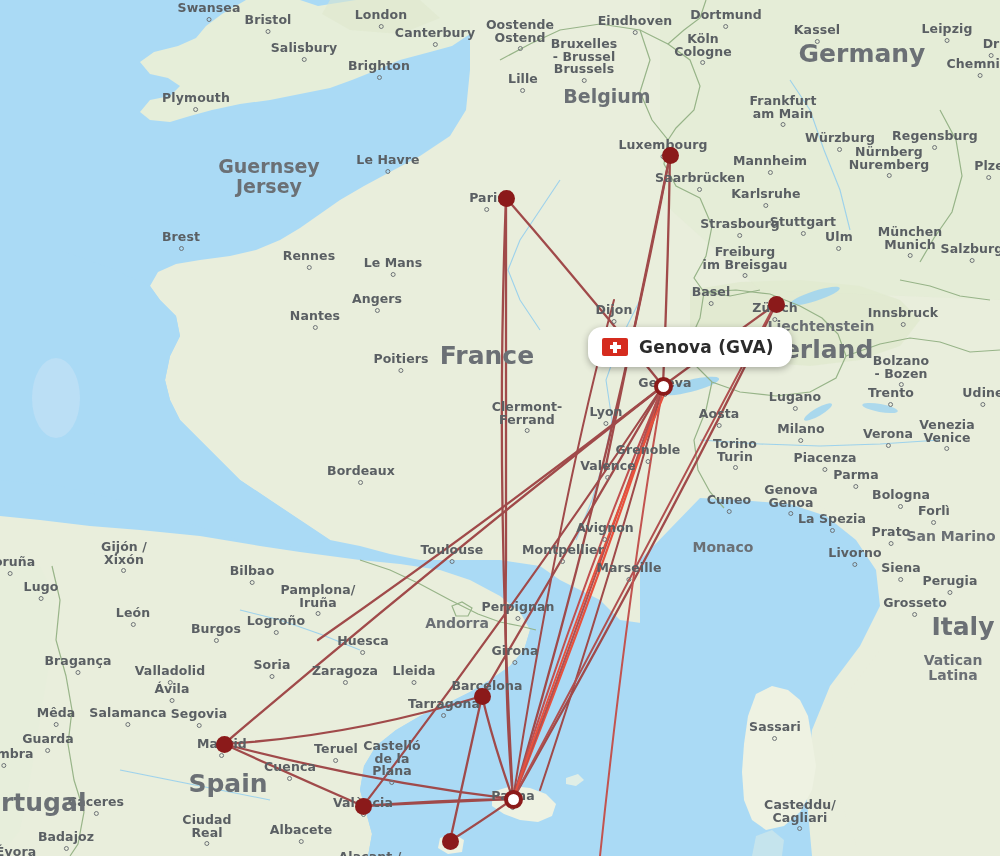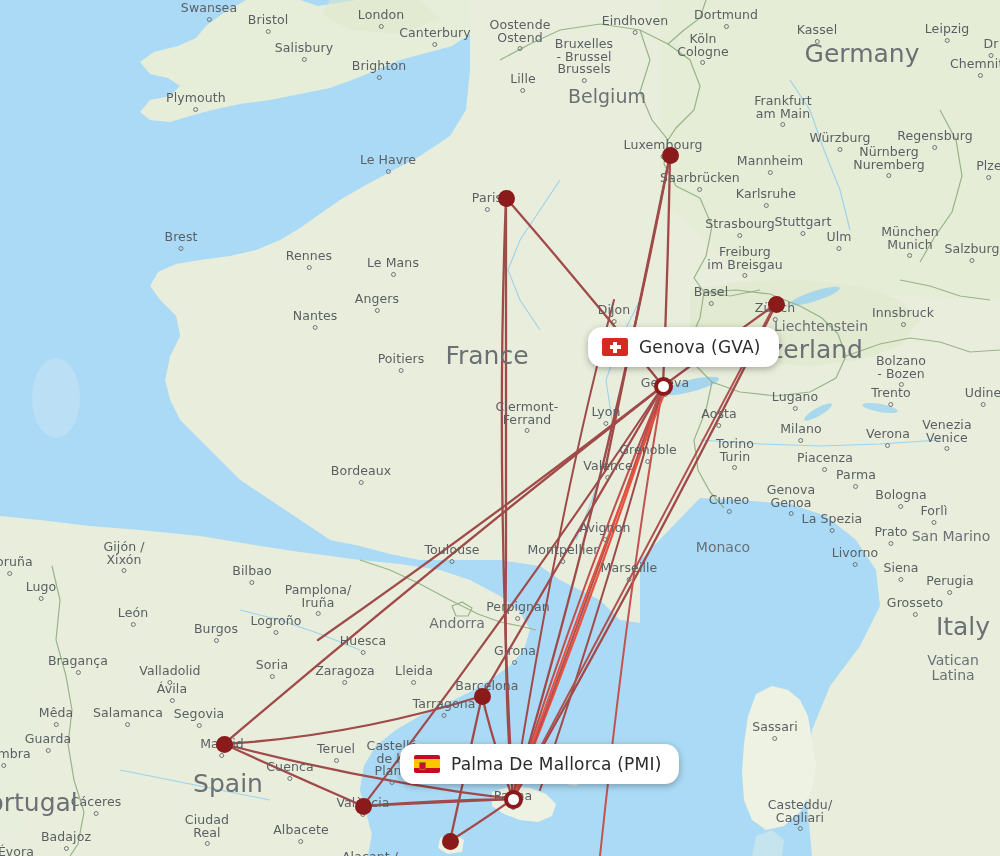--- a/index.html
+++ b/index.html
@@ -7,20 +7,21 @@
     width: 1000px; height: 856px;
     overflow: hidden;
     background: #aadaf5;
     font-family: "DejaVu Sans", "Liberation Sans", sans-serif;
   }
   #map {
     position: relative;
     width: 1000px; height: 856px;
     background: #ffffff;
     overflow: hidden;
+    font-weight: bold;
   }
   #basemap { position:absolute; left:0; top:0; width:1000px; height:856px; }
   #routes  { position:absolute; left:0; top:0; width:1000px; height:856px; }
   #markers { position:absolute; left:0; top:0; width:1000px; height:856px; }
 
   .city {
     position: absolute;
     transform: translate(-50%, 0);
     text-align: center;
     color: #5a5f63;
@@ -389,37 +390,33 @@
       <div class="country big" style="left: 862px; top: 54px;">Germany</div>
       <div class="country mid" style="left: 607px; top: 96px;">Belgium</div>
       <div class="country big" style="left: 487px; top: 356px;">France</div>
       <div class="country big" style="left: 228px; top: 784px;">Spain</div>
       <div class="country big" style="left: 963px; top: 627px;">Italy</div>
       <div class="country big" style="left: 790px; top: 350px;">Switzerland</div>
       <div class="country small" style="left: 457px; top: 623px;">Andorra</div>
       <div class="country small" style="left: 821px; top: 326px;">Liechtenstein</div>
       <div class="country small" style="left: 723px; top: 547px;">Monaco</div>
       <div class="country small" style="left: 951px; top: 536px;">San Marino</div>
+      <div class="country mid" style="left: 269px; top: 176px;">Guernsey
+Jersey</div>
       <div class="country small" style="left: 953px; top: 668px;">Vatican
 Latina</div>
       <div class="country big" style="left: 26px; top: 803px;">Portugal</div>
       <div style="position: absolute; width: 17px; height: 17px; border-radius: 50%; background: rgb(139, 26, 26); left: 497.5px; top: 189.5px;"></div>
       <div style="position: absolute; width: 17px; height: 17px; border-radius: 50%; background: rgb(139, 26, 26); left: 661.5px; top: 146.5px;"></div>
       <div style="position: absolute; width: 17px; height: 17px; border-radius: 50%; background: rgb(139, 26, 26); left: 767.5px; top: 295.5px;"></div>
       <div style="position: absolute; width: 17px; height: 17px; border-radius: 50%; background: rgb(139, 26, 26); left: 215.5px; top: 735.5px;"></div>
       <div style="position: absolute; width: 17px; height: 17px; border-radius: 50%; background: rgb(139, 26, 26); left: 473.5px; top: 687.5px;"></div>
       <div style="position: absolute; width: 17px; height: 17px; border-radius: 50%; background: rgb(139, 26, 26); left: 354.5px; top: 797.5px;"></div>
       <div style="position: absolute; width: 17px; height: 17px; border-radius: 50%; background: rgb(139, 26, 26); left: 441.5px; top: 832.5px;"></div>
       <div style="position: absolute; width: 19px; height: 19px; border-radius: 50%; background: rgb(255, 255, 255); border: 4px solid rgb(139, 26, 26); box-sizing: border-box; left: 653.5px; top: 376.5px;"></div>
       <div style="position: absolute; width: 19px; height: 19px; border-radius: 50%; background: rgb(255, 255, 255); border: 4px solid rgb(139, 26, 26); box-sizing: border-box; left: 503.5px; top: 789.5px;"></div>
     </div>
 
 <div class="tooltip" style="left: 588px; top: 327px;">
       <span class="flag flag-ch"></span>
       <span class="label">Genova (GVA)</span>
     </div>
-    <div class="tooltip" style="left: 400px; top: 744px;">
-      <span class="flag flag-es">
-        <span class="crest"></span>
-      </span>
-      <span class="label">Palma De Mallorca (PMI)</span>
-    </div>
   </div>
 
 </body></html>

